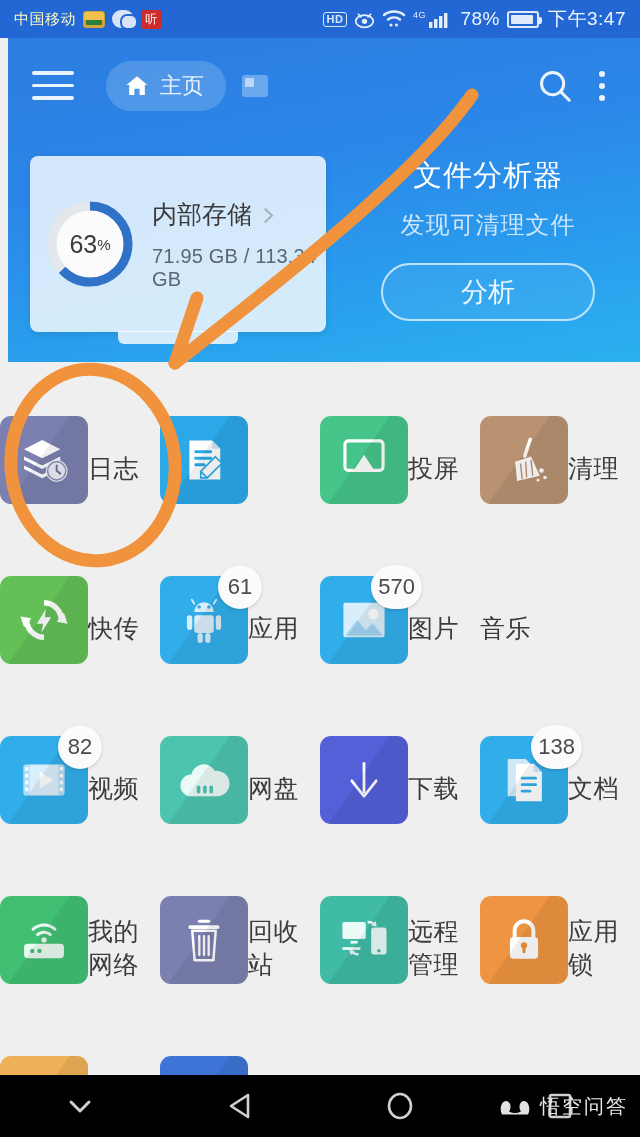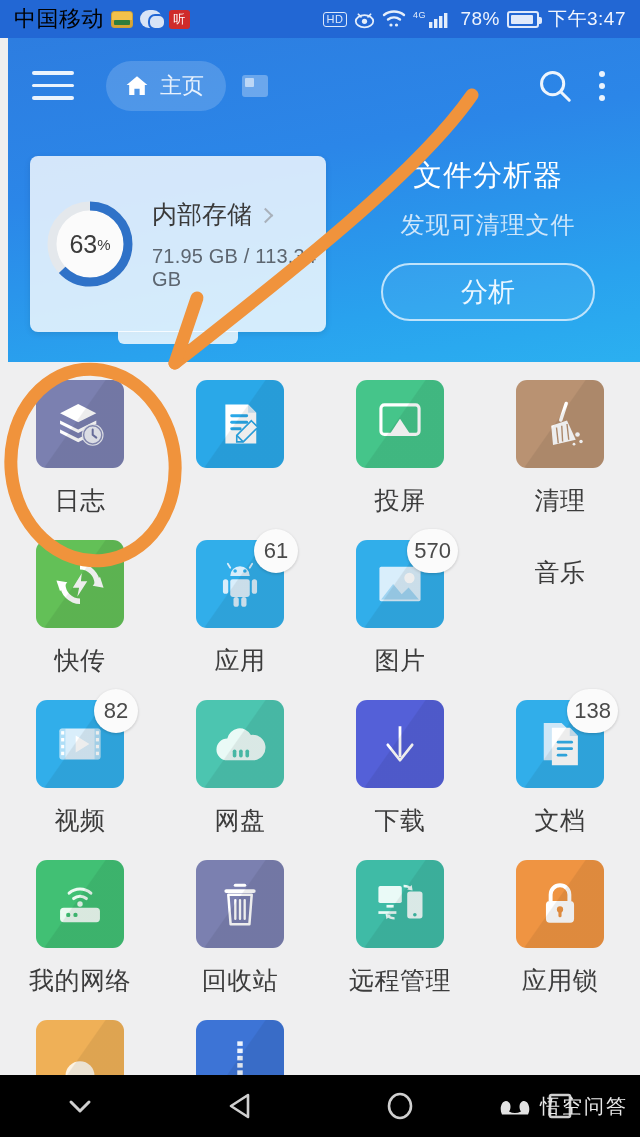--- a/index.html
+++ b/index.html
@@ -14,38 +14,38 @@
 
   
   .statusbar{
     position:absolute; top:0; left:0; width:640px; height:38px;
     background:#2267d4; color:#e8effb;
     display:flex; align-items:center; padding:0 14px;
     font-size:19px; letter-spacing:.5px;
   }
   .sb-left{display:flex;align-items:center;gap:7px;}
   .sb-right{margin-left:auto;display:flex;align-items:center;gap:7px;}
-  .carrier{font-size:22px;color:#000000;}
+  .carrier{font-size:15px;color:#fef9c3;}
   .ic-card{
     width:22px;height:17px;border-radius:3px;
     background:linear-gradient(#f2c14b 0 55%,#d8a534 55% 100%);
     position:relative;border:1px solid #caa13a;
   }
   .ic-card:after{content:"";position:absolute;left:2px;right:2px;bottom:2px;height:5px;background:#2f7d3c;border-radius:1px;}
   .ic-wechat{
     width:22px;height:18px;border-radius:9px;background:#d8e4f6;position:relative;
   }
   .ic-wechat:after{content:"";position:absolute;right:-4px;bottom:-2px;width:14px;height:12px;border-radius:7px;background:#d8e4f6;border:2px solid #2267d4;}
   .ic-ting{
     width:21px;height:19px;border-radius:3px;background:#cf2b2b;color:#fff;
     font-size:12px;display:flex;align-items:center;justify-content:center;
   }
   .ic-hd{
     border:1.6px solid #dce8fa;border-radius:3px;font-size:11px;
-    padding:1px 3px;line-height:1;font-weight:normal;color:#dce8fa;
+    padding:1px 3px;line-height:1;font-weight:bold;color:#dce8fa;
   }
   .ic-eye{width:21px;height:21px;position:relative;}
   .ic-eye svg{display:block;}
   .ic-wifi,.ic-sig{display:block;}
   .pct{font-size:19px;color:#eef3fd;}
   .batt{
     width:32px;height:17px;border:2px solid #dfe9fb;border-radius:3px;position:relative;
     display:flex;align-items:center;
   }
   .batt:after{content:"";position:absolute;right:-5px;top:4px;width:3px;height:7px;background:#dfe9fb;border-radius:0 2px 2px 0;}
@@ -122,21 +122,21 @@
   }
 
   
   .grid{
     position:absolute;top:362px;left:0;width:640px;height:713px;
     background:#efeff0;
     display:grid;grid-template-columns:repeat(4,1fr);
     grid-auto-rows:160px;
     padding-top:18px;
   }
-  .cell{display:flex;flex-direction:column;align-items:center;cursor:pointer;position:relative;}
+  .cell{display:flex;flex-direction:row;align-items:center;cursor:pointer;position:relative;}
   .tile{
     width:88px;height:88px;border-radius:11px;position:relative;
     display:flex;align-items:center;justify-content:center;overflow:hidden;
   }
   .tile .shade{
     position:absolute;left:0;top:0;width:100%;height:100%;
     background:linear-gradient(125deg,rgba(0,0,0,0) 46%,rgba(0,0,0,.07) 47%,rgba(0,0,0,.07) 100%);
     pointer-events:none;
   }
   .cell .lbl{margin-top:16px;font-size:25px;color:#3c3c3c;letter-spacing:.5px;}

